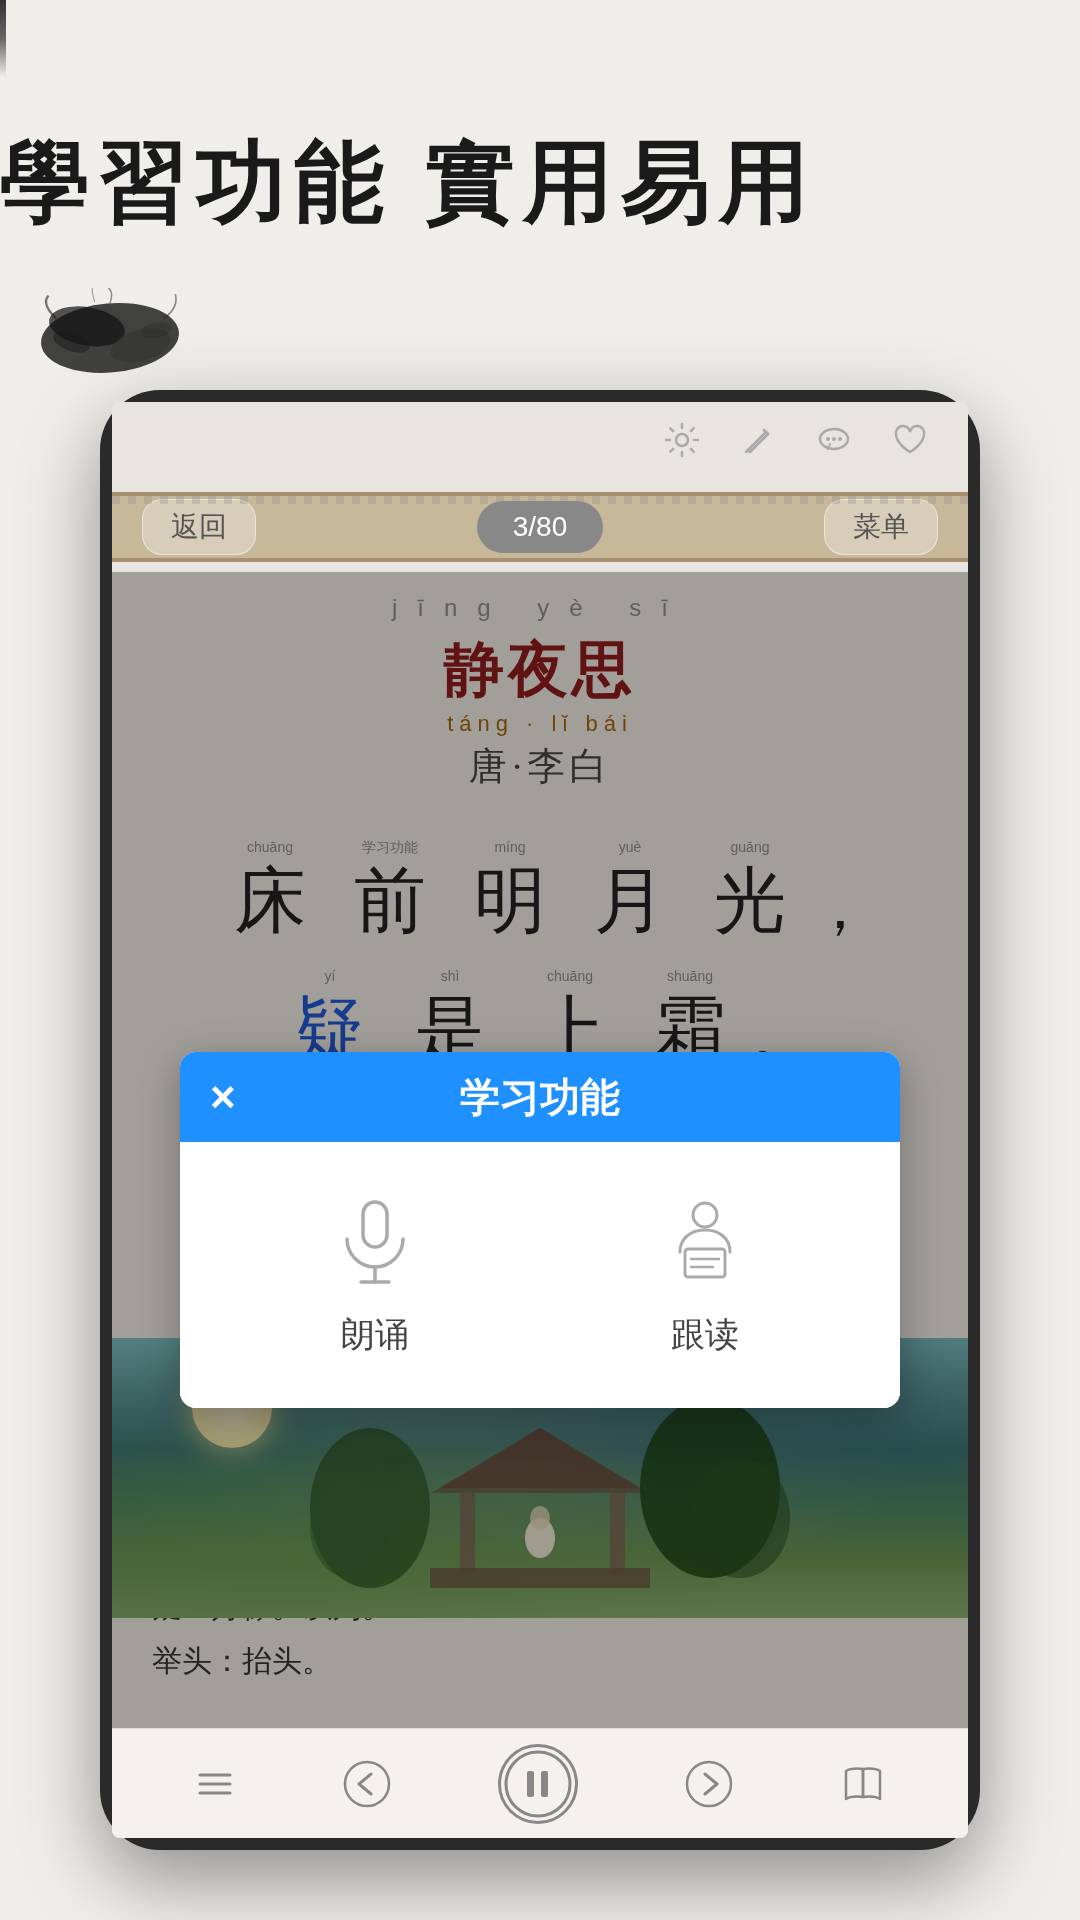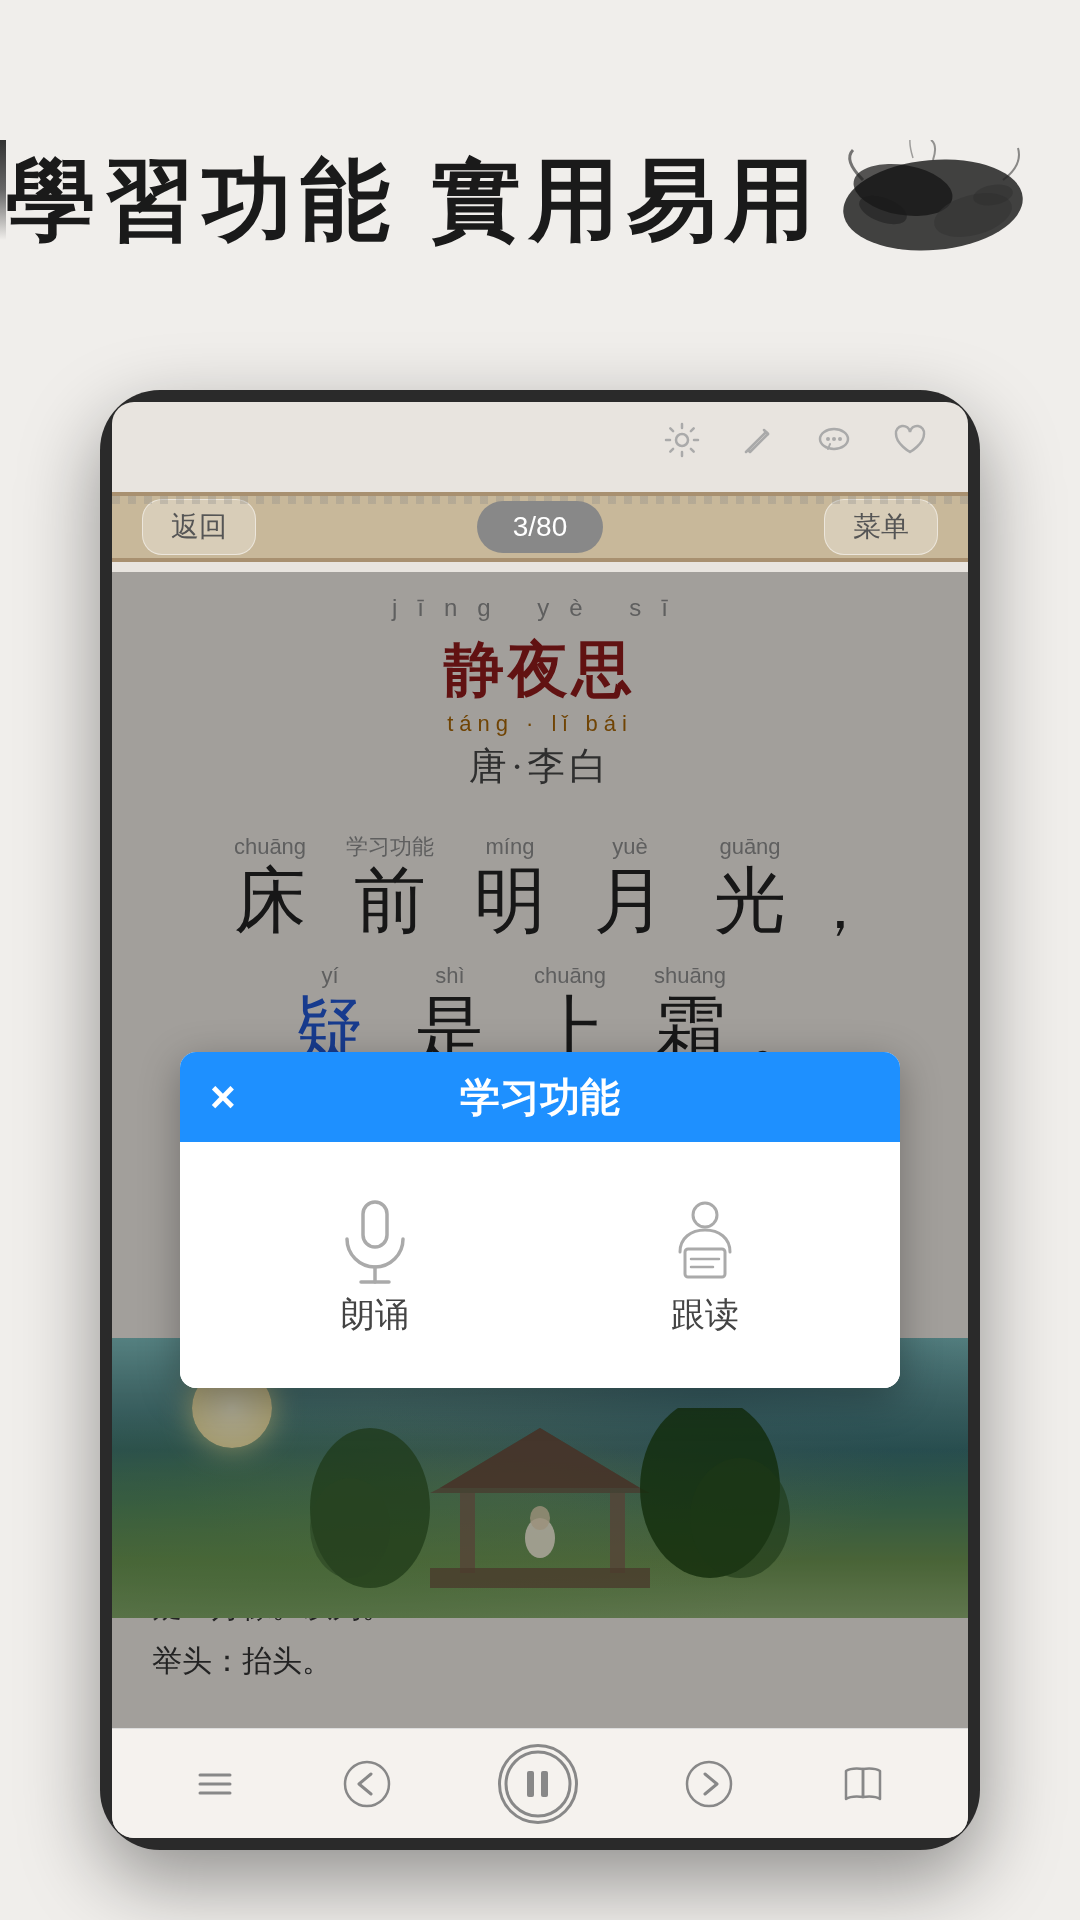--- a/index.html
+++ b/index.html
@@ -13,23 +13,23 @@
     }
 
     
     .top-decoration {
       position: absolute;
       top: 0;
       left: 0;
       width: 100%;
       height: 380px;
       display: flex;
-      flex-direction: row;
-      align-items: center;
+      flex-direction: column;
       justify-content: flex-start;
+      gap: 36px;
     }
 
     .ink-drop-top {
       width: 6px;
       height: 100px;
       background: linear-gradient(to bottom, #333, #666, transparent);
       margin-top: 0;
     }
 
     .title-text {
@@ -58,21 +58,21 @@
       background: #2a2a2a;
       border-radius: 60px;
       padding: 12px;
       box-shadow: 0 30px 80px rgba(0,0,0,0.4);
     }
 
     .phone-screen {
       width: 100%;
       height: 100%;
       background: #e8e4df;
-      border-radius: 22px;
+      border-radius: 8px;
       overflow: hidden;
       position: relative;
     }
 
     
     .toolbar {
       position: absolute;
       top: 20px;
       right: 40px;
       display: flex;
@@ -190,21 +190,21 @@
     }
 
     .poem-char-group {
       display: flex;
       flex-direction: column;
       align-items: center;
       width: 120px;
     }
 
     .char-pinyin {
-      font-size: 22px;
+      font-size: 14px;
       color: #888;
       height: 30px;
       line-height: 30px;
     }
 
     .char-text {
       font-size: 72px;
       color: #222;
       font-family: 'SimSun', 'STSong', serif;
       line-height: 1.1;
@@ -263,20 +263,21 @@
       padding: 50px 30px 50px;
       display: flex;
       justify-content: space-around;
       align-items: center;
     }
 
     .feature-item {
       display: flex;
       flex-direction: column;
       align-items: center;
+      gap: 20px;
     }
 
     .feature-icon {
       width: 100px;
       height: 100px;
       display: flex;
       align-items: center;
       justify-content: center;
     }
 

